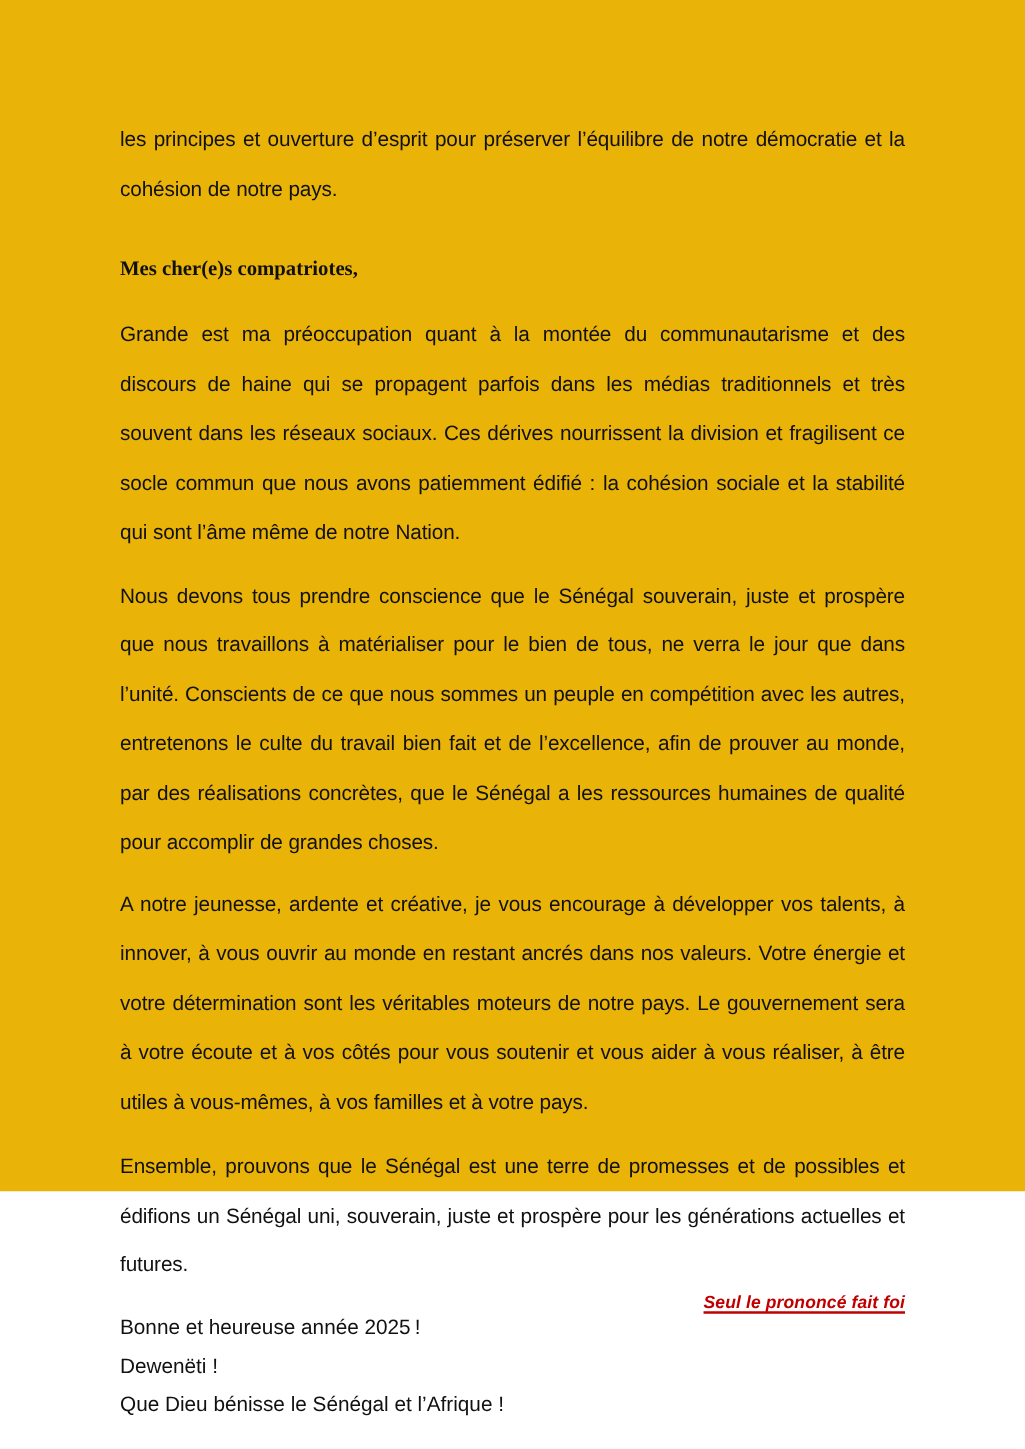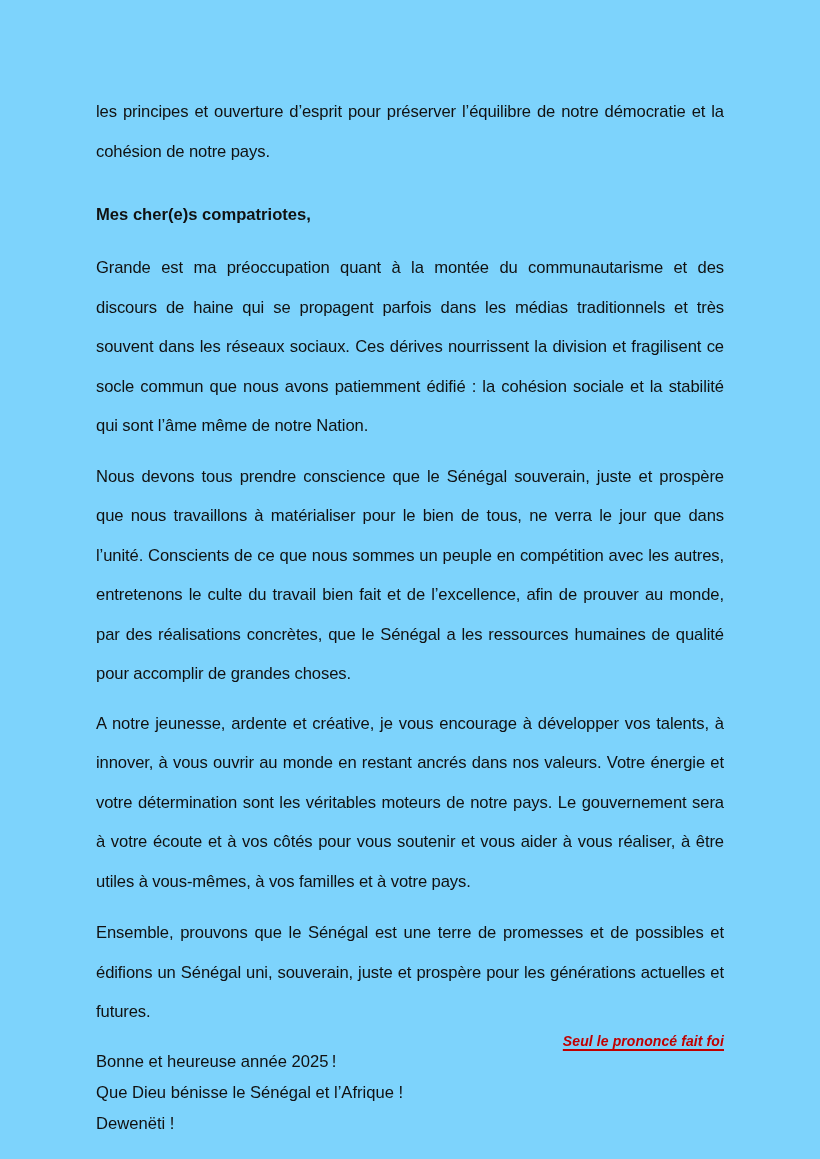--- a/index.html
+++ b/index.html
@@ -16,22 +16,22 @@
     font-family: "Liberation Sans", sans-serif;
     color: #000000;
     -webkit-font-smoothing: antialiased;
   }
 
   .page {
     position: absolute;
     left: 0;
     top: 0;
     width: 820px;
-    height: 1159px;
-    background: #7dd3fc;
+    height: 953px;
+    background: #eab308;
   }
 
   .content {
     position: absolute;
     left: 96px;
     top: 92px;
     width: 628px;
   }
 
   .para {
@@ -50,20 +50,21 @@
   .gap-p4     { height: 12px; }
   .gap-close  { height: 14px; }
 
   .salutation {
     margin: 0;
     font-size: 16.6px;
     line-height: 30px;
     font-weight: bold;
     text-align: left;
     color: #111111;
+    font-family: Liberation Serif, serif;
   }
 
   b, .bold {
     font-weight: normal;
   }
 
   .closing-line {
     margin: 0;
     font-size: 16.6px;
     line-height: 31px;
@@ -117,21 +118,21 @@
     <p class="para">A notre jeunesse, ardente et créative, je vous encourage à développer vos talents, à innover, à vous ouvrir au monde en restant ancrés dans nos valeurs. Votre énergie et votre détermination sont les véritables moteurs de notre pays. Le gouvernement sera à votre écoute et à vos côtés pour vous soutenir et vous aider à vous réaliser, à être utiles à vous-mêmes, à vos familles et à votre pays.</p>
 
     <div class="gap-p4"></div>
 
     <p class="para">Ensemble, prouvons que le Sénégal est une terre de promesses et de possibles et édifions un Sénégal uni, souverain, juste et prospère pour les générations actuelles et futures.</p>
 
     <div class="gap-close"></div>
 
     <p class="closing-line is-bold">Bonne et heureuse année 2025 !</p>
 
+    <p class="closing-line is-bold">Dewenëti !</p>
+
     <p class="closing-line">Que Dieu bénisse le Sénégal et l’Afrique !</p>
-
-    <p class="closing-line is-bold">Dewenëti !</p>
 
   </div>
 
   <div class="footer-note">Seul le prononcé fait foi</div>
 
 </div>
 
 </body></html>

